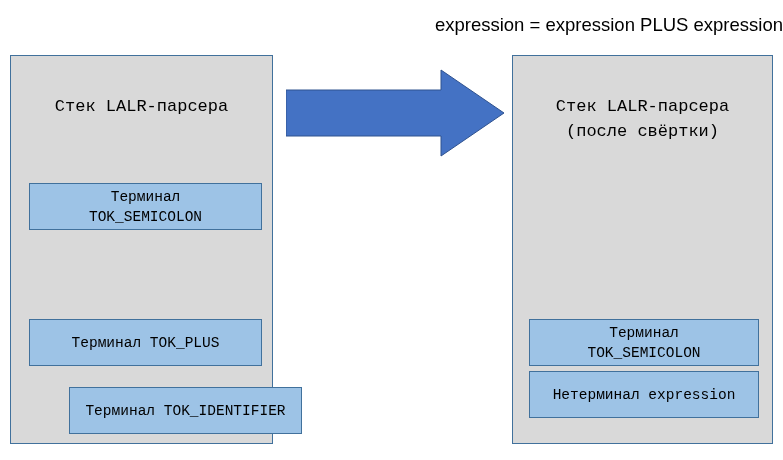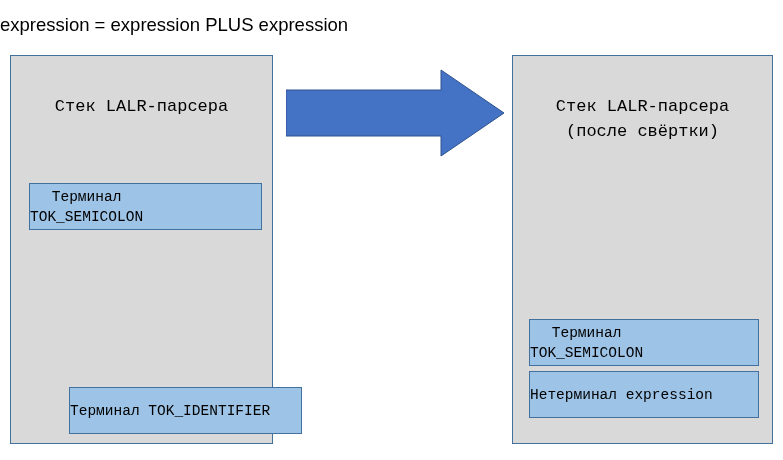--- a/index.html
+++ b/index.html
@@ -20,21 +20,21 @@
     position: absolute;
     inset: 0;
   }
 
   
   .diagram-title {
     position: absolute;
     left: 0;
     top: 13px;
     width: 783px;
-    text-align: left;
+    text-align: right;
     font-size: 18.5px;
     line-height: 24px;
     color: #000000;
     white-space: nowrap;
   }
 
   
   .panel {
     position: absolute;
     background: #d9d9d9;
@@ -71,21 +71,21 @@
   }
 
   
   .stack-box {
     position: absolute;
     background: #9dc3e6;
     border: 1px solid #41719c;
     box-sizing: border-box;
     display: flex;
     align-items: center;
-    justify-content: flex-start;
+    justify-content: center;
     text-align: center;
     font-size: 14.5px;
     line-height: 20px;
     color: #000000;
   }
   .stack-box .txt {
     display: block;
     white-space: pre-line;
   }
 
@@ -130,20 +130,23 @@
     <div class="panel-heading">
       <span class="line">Стек LALR-парсера</span>
     </div>
 
     <div class="stack-box" id="box-l-0">
       <span class="txt">Терминал
 TOK_SEMICOLON</span>
     </div>
 
 
+    <div class="stack-box" id="box-l-2">
+      <span class="txt">Терминал TOK_PLUS</span>
+    </div>
 
     <div class="stack-box" id="box-l-3">
       <span class="txt">Терминал TOK_IDENTIFIER</span>
     </div>
   </div>
 
   <svg class="arrow-shape" viewBox="0 0 220 90">
     <polygon points="0,22 155,22 155,2 218,45 155,88 155,68 0,68" fill="#4472c4" stroke="#2f528f" stroke-width="1"></polygon>
   </svg>
 

